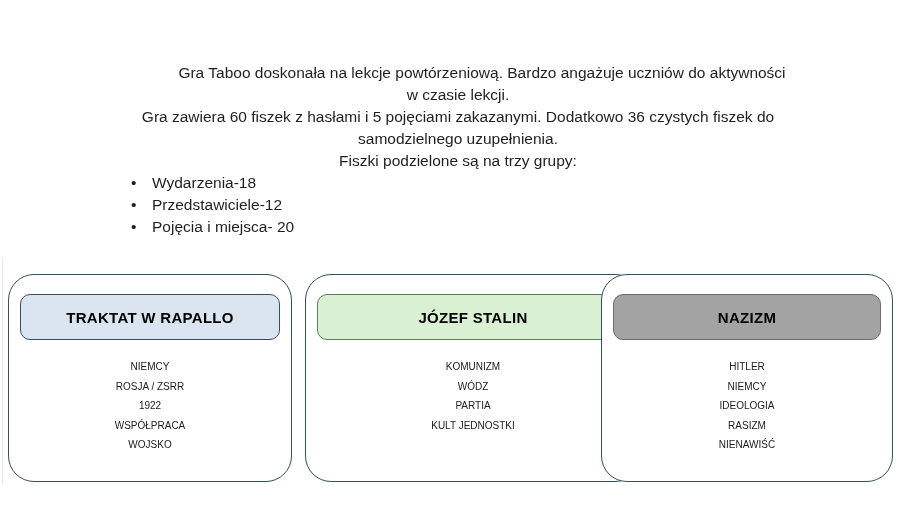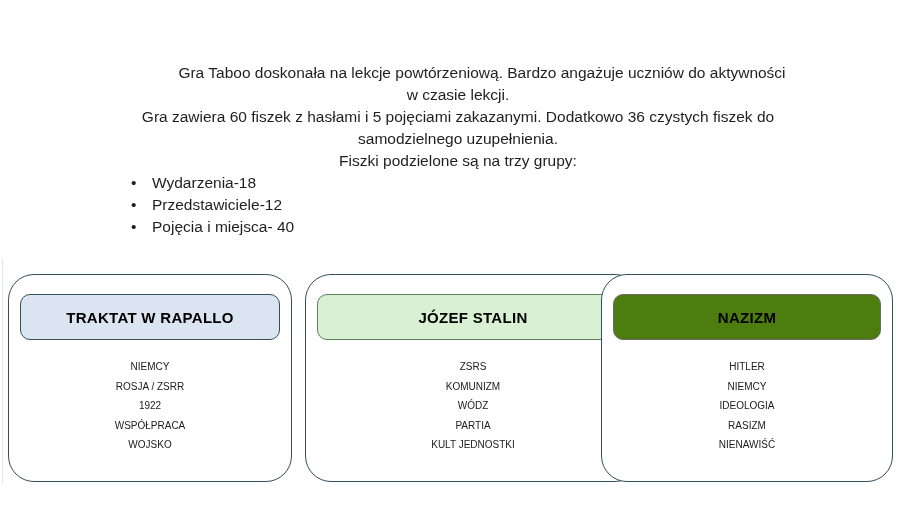--- a/index.html
+++ b/index.html
@@ -95,21 +95,21 @@
     display: flex;
     align-items: center;
     justify-content: center;
     font-size: 15px;
     font-weight: bold;
     letter-spacing: 0.3px;
     color: #000000;
   }
   .hdr-blue  { background: #dbe5f1; border-color: #33505c; }
   .hdr-green { background: #d9f0d3; border-color: #5b7f5b; }
-  .hdr-gray  { background: #4d7c0f; border-color: #6b6b6b; }
+  .hdr-gray  { background: #a3a3a3; border-color: #6b6b6b; }
 
   .card-words {
     position: absolute;
     left: 8px;
     right: 8px;
     top: 82px;
     text-align: center;
     font-size: 10px;
     line-height: 19.5px;
     color: #202020;
@@ -129,42 +129,41 @@
     <li>
       <span class="bullet-mark">•</span>
       <span>Wydarzenia-18</span>
     </li>
     <li>
       <span class="bullet-mark">•</span>
       <span>Przedstawiciele-12</span>
     </li>
     <li>
       <span class="bullet-mark">•</span>
-      <span>Pojęcia i miejsca- 40</span>
+      <span>Pojęcia i miejsca- 20</span>
     </li>
   </ul>
 </div>
 
 <div class="card-row">
 
   <div class="card card-1">
     <div class="card-header hdr-blue">TRAKTAT W RAPALLO</div>
     <div class="card-words">
       <div>NIEMCY</div>
       <div>ROSJA / ZSRR</div>
       <div>1922</div>
       <div>WSPÓŁPRACA</div>
       <div>WOJSKO</div>
     </div>
   </div>
 
   <div class="card card-2">
     <div class="card-header hdr-green">JÓZEF STALIN</div>
     <div class="card-words">
-      <div>ZSRS</div>
       <div>KOMUNIZM</div>
       <div>WÓDZ</div>
       <div>PARTIA</div>
       <div>KULT JEDNOSTKI</div>
     </div>
   </div>
 
   <div class="card card-3">
     <div class="card-header hdr-gray">NAZIZM</div>
     <div class="card-words">

